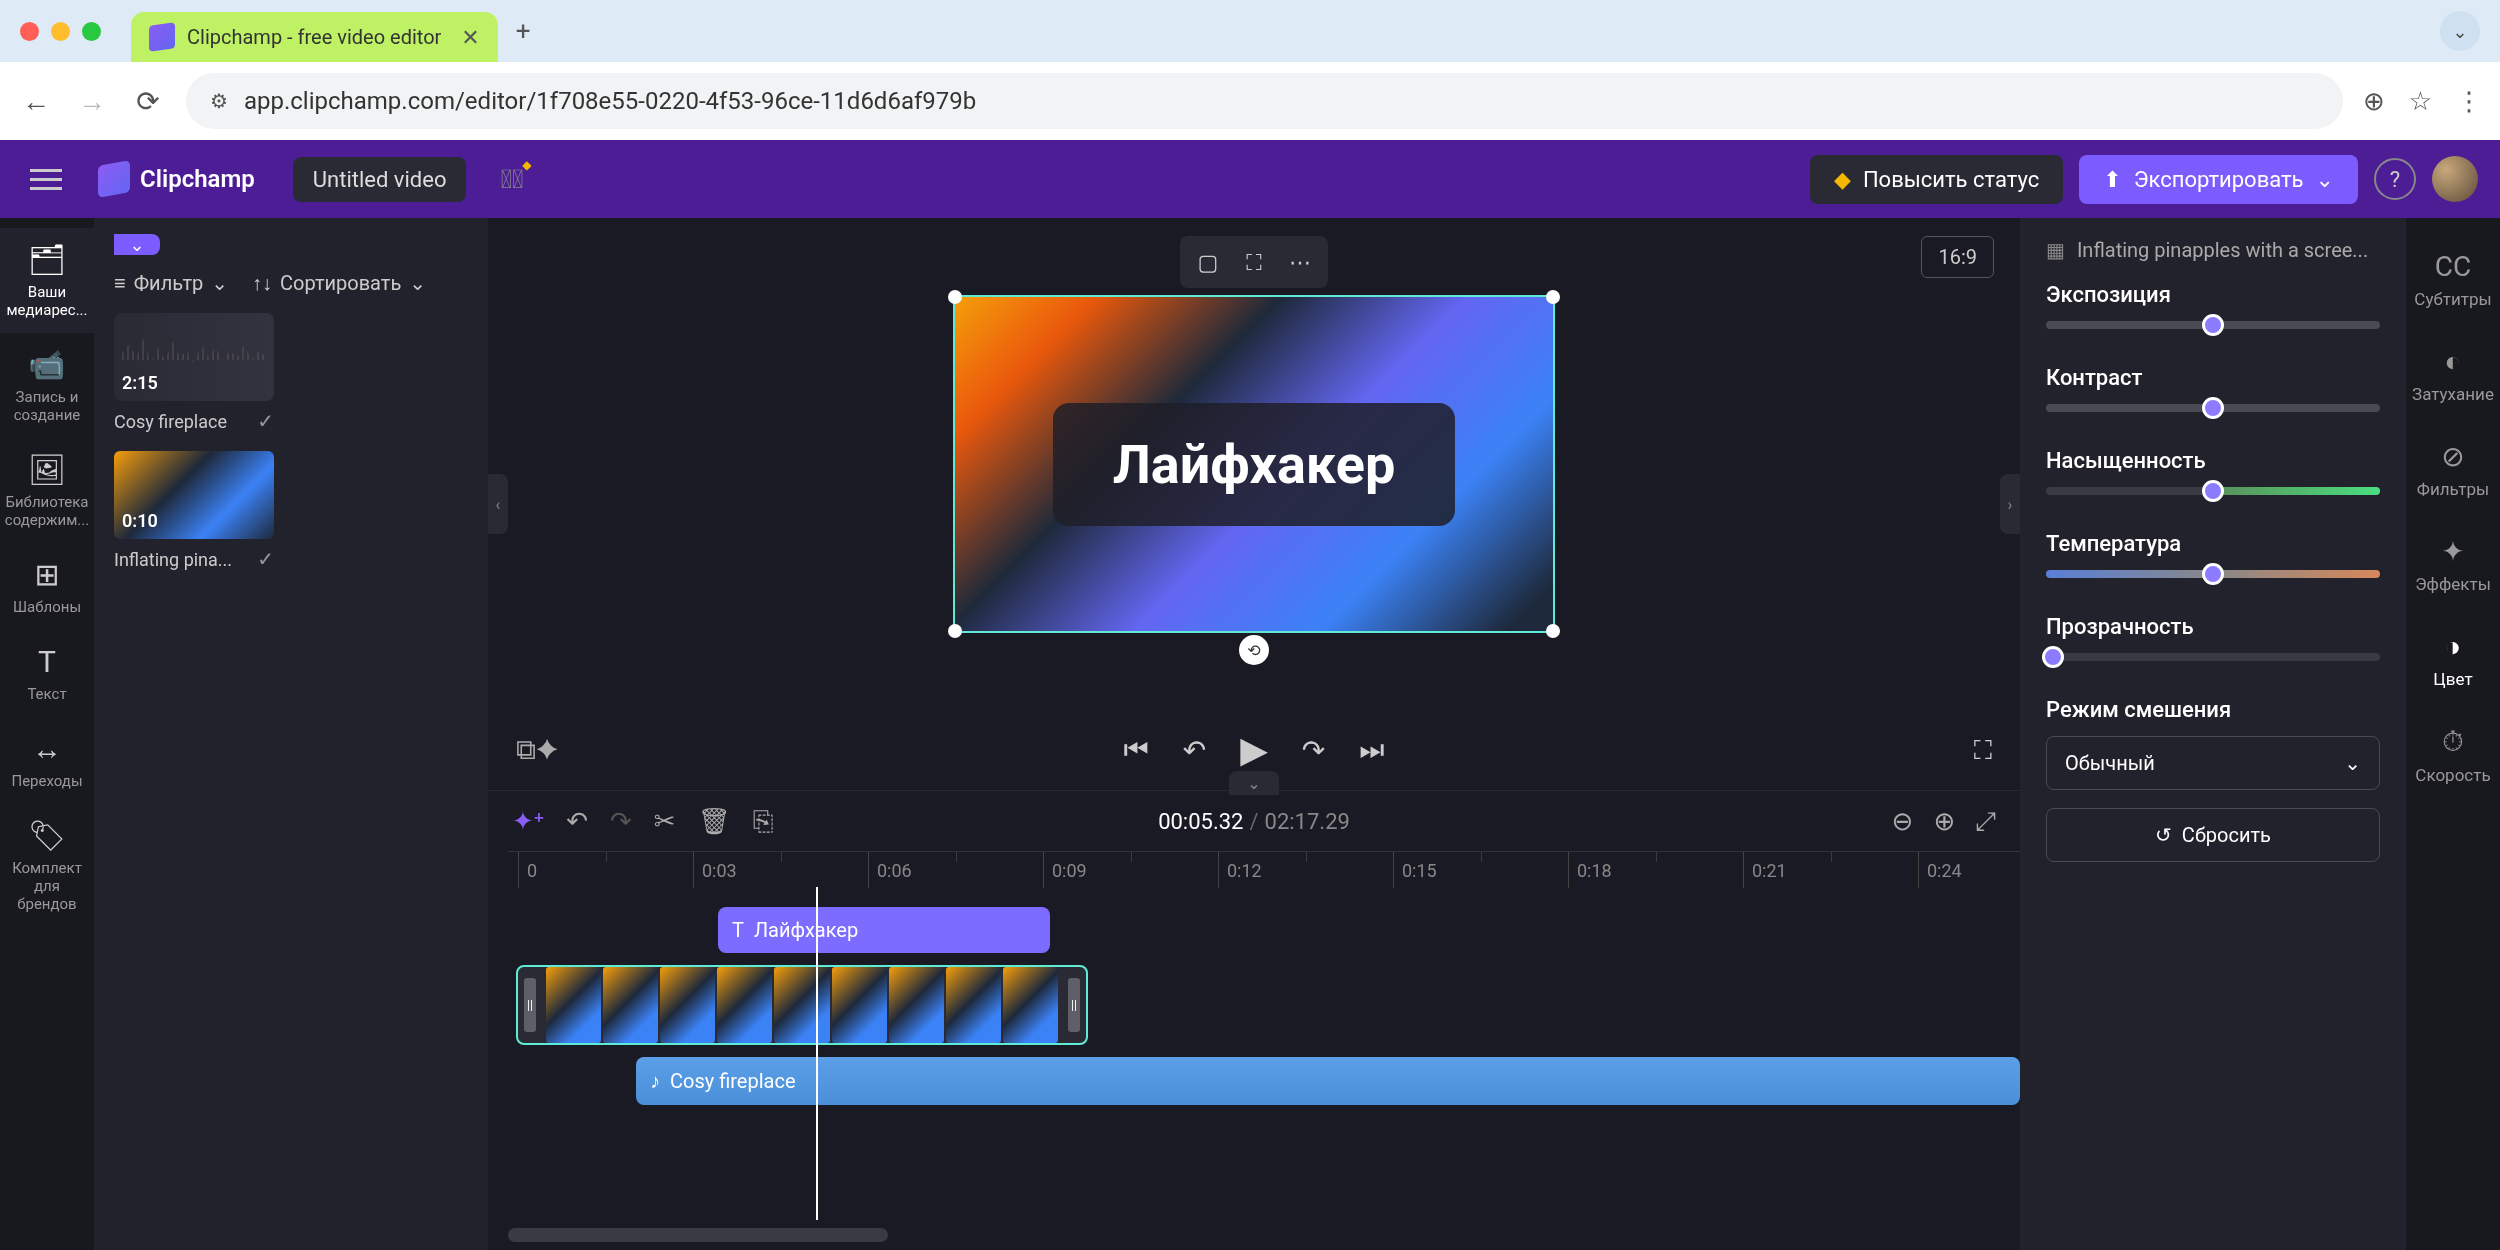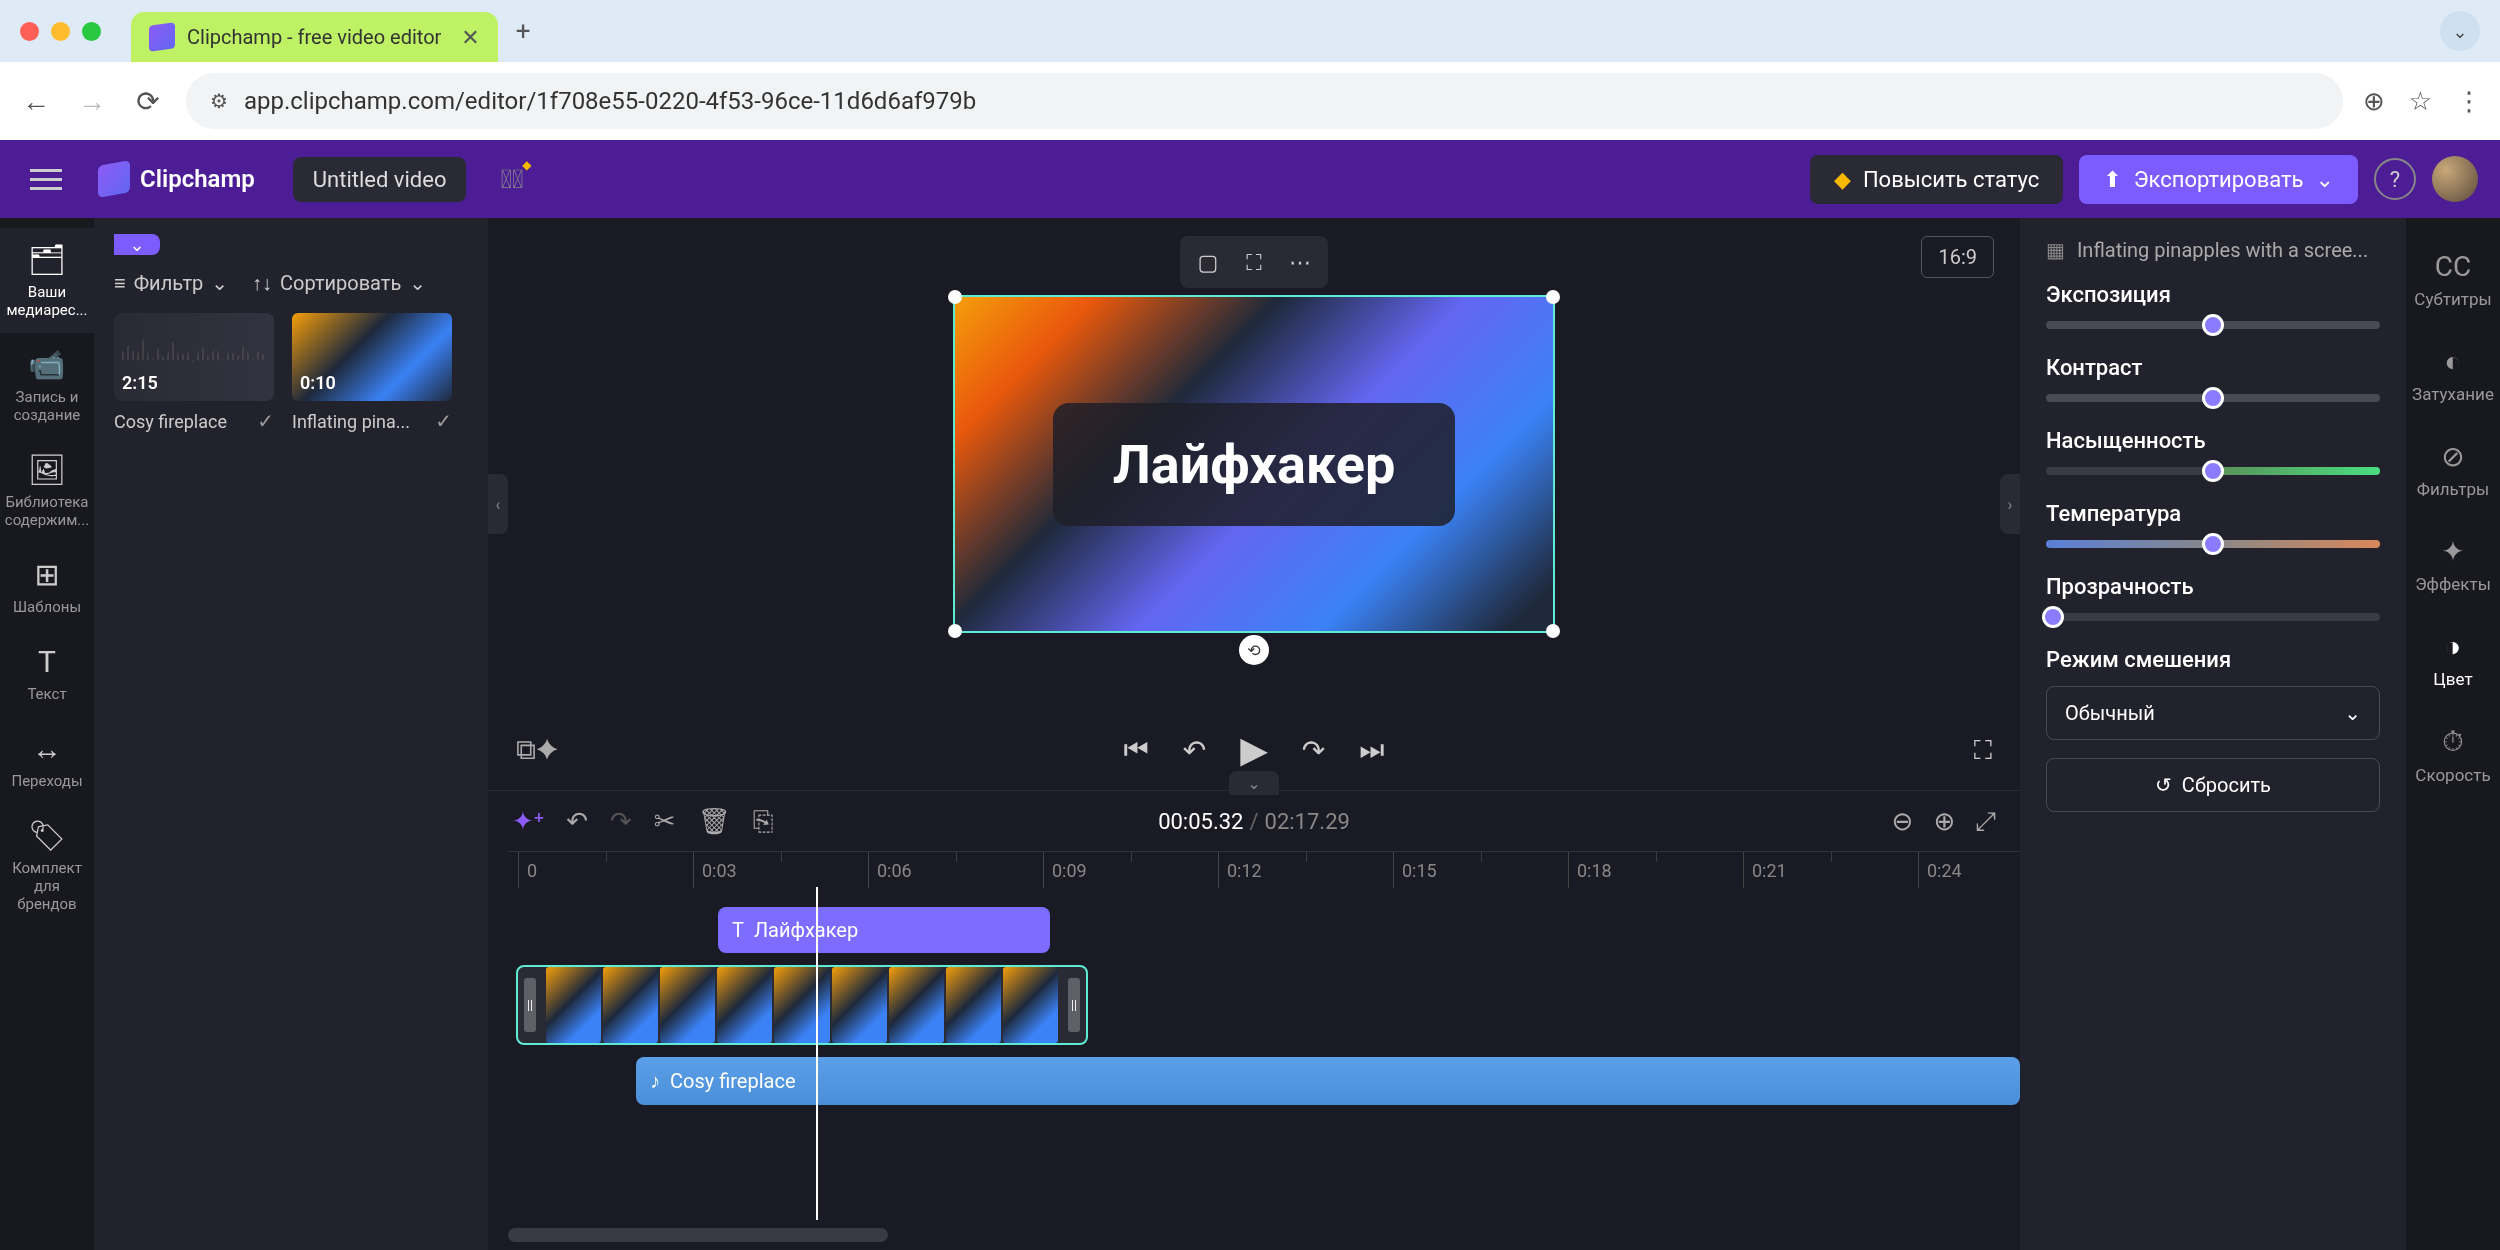--- a/index.html
+++ b/index.html
@@ -53,21 +53,21 @@
 .rail-item.active .ri-icon { color:#fff; }
 .rail-item .ri-label { font-size: 15px; line-height:1.2; display:block;}
 
 
 .media-panel { width: 394px; background: #22222c; padding: 16px 20px; }
 .import-row { display:flex; gap:6px; margin-bottom:16px;}
 .import-btn { flex:1; background: #7c5cff; padding: 16px; border-radius: 8px 0 0 8px; font-size: 22px; text-align:center; cursor:pointer;}
 .import-dd { width:46px; background:#7c5cff; border-radius:0 8px 8px 0; display:flex;align-items:center;justify-content:center; cursor:pointer; font-size:18px;}
 .filter-row { display:flex; gap:24px; margin-bottom:18px; font-size:20px; color:#ccc;}
 .filter-btn, .sort-btn { display:flex; align-items:center; gap:8px; cursor:pointer;}
-.media-grid { display:flex; gap:18px; flex-wrap:wrap;}
+.media-grid { display:flex; gap:18px; flex-wrap:wrap;flex-direction:column;}
 .media-item { width: 160px; }
 .media-thumb { width:160px; height:88px; border-radius:8px; position:relative; display:flex; align-items:flex-end; padding:8px; font-size:18px; font-weight:600;}
 .media-thumb.audio { background: linear-gradient(90deg,#2a2a35,#33333f); }
 .media-thumb.audio::before { content:""; position:absolute; inset:12px 8px; background: repeating-linear-gradient(90deg,#555 0 2px, transparent 2px 5px); opacity:0.5; clip-path: polygon(0 45%, 5% 30%, 10% 50%, 15% 20%, 20% 60%, 25% 35%, 30% 55%, 35% 25%, 40% 50%, 45% 40%, 50% 60%, 55% 30%, 60% 50%, 65% 35%, 70% 55%, 75% 40%, 80% 50%, 85% 30%, 90% 55%, 95% 40%, 100% 50%, 100% 55%, 0 55%);}
 .media-thumb.video { background: linear-gradient(135deg,#f59e0b 0%, #1e293b 40%, #3b82f6 70%, #1e293b 100%); border-radius: 6px; }
 .media-name-row { display:flex; justify-content:space-between; align-items:center; margin-top:8px; font-size:18px; color:#ccc;}
 .media-check { color:#999; font-size:20px;}
 
 
 .preview-area { flex: 1; background: #1a1a24; display:flex; flex-direction:column; position:relative;}
@@ -117,21 +117,21 @@
 .clip-handle { width:12px; background:rgba(255,255,255,0.25); height:70%; border-radius:3px; display:flex;align-items:center;justify-content:center;color:#fff;font-size:12px;}
 .clip-audio { top: 170px; left: 128px; right:0; height: 48px; background: linear-gradient(180deg,#5a9fe8,#4a8fd8); }
 
 .tl-scrollbar { height:14px; background:#1a1a24; position:relative; margin:8px 20px;}
 .tl-scroll-thumb { position:absolute; left:0; width:380px; height:100%; background:#3a3a44; border-radius:7px;}
 
 
 .props-panel { width: 386px; background: #22222c; padding: 20px 26px; overflow-y:auto;}
 .props-header { display:flex; align-items:center; gap:12px; font-size:20px; color:#aaa; margin-bottom:20px;}
 .props-header .ph-icon { font-size:20px; color:#888;}
-.prop-group { margin-bottom: 26px; }
+.prop-group { margin-bottom: 36px; }
 .prop-label { font-size: 22px; color:#fff; margin-bottom:14px; font-weight:500;}
 .slider { height:8px; border-radius:4px; position:relative; cursor:pointer;}
 .slider-track { position:absolute; inset:0; border-radius:4px; background:#3a3a44;}
 .slider-fill { position:absolute; top:0;bottom:0;left:0; border-radius:4px;}
 .slider-thumb { position:absolute; top:50%; width:22px;height:22px;background:#8b7cff;border:3px solid #fff;border-radius:50%;transform:translate(-50%,-50%);} .slider.exposure .slider-track{background:#4a4a55;}
 .slider.saturation .slider-fill{ left:50%; width:50%; background:linear-gradient(90deg,#5a8f5a,#4ade80);}
 .slider.temperature .slider-track{ background:linear-gradient(90deg,#5a7fd8,#888,#d8875a);} 
 .slider.opacity .slider-thumb{left:2%;}
 .select-box { border:1px solid #4a4a55; border-radius:8px; padding:14px 18px; font-size:20px; display:flex; justify-content:space-between; align-items:center; cursor:pointer; margin-bottom:18px;}
 .reset-btn { border:1px solid #4a4a55; border-radius:8px; padding:14px; text-align:center; font-size:20px; cursor:pointer; display:flex;align-items:center;justify-content:center;gap:10px;}

